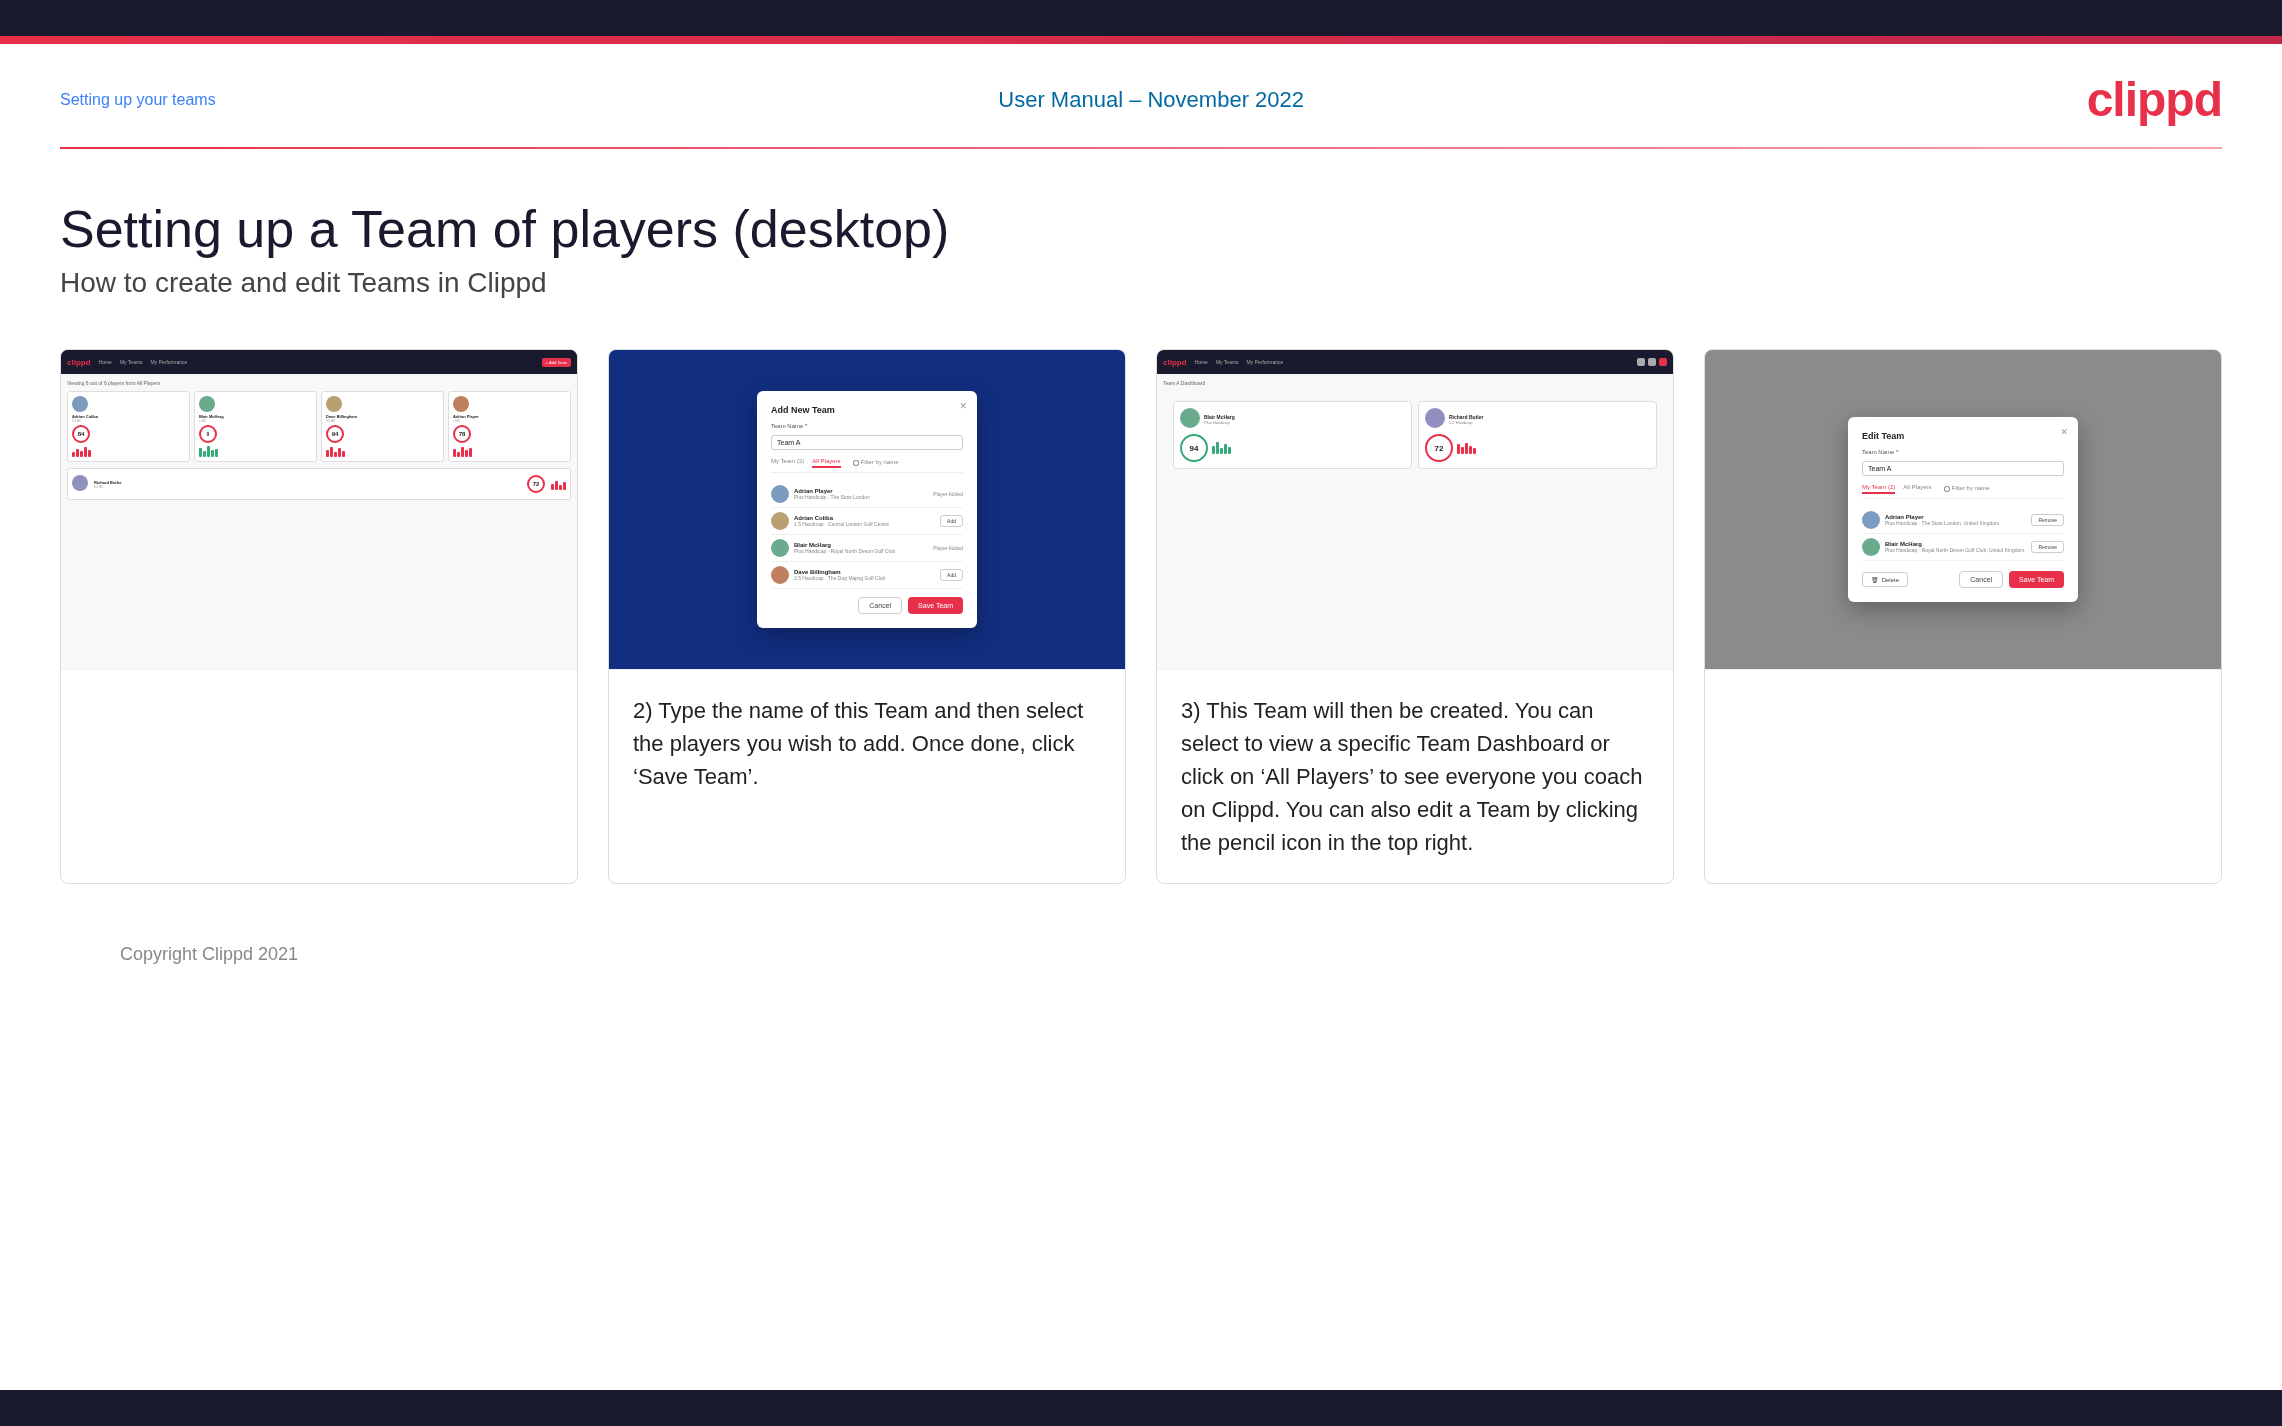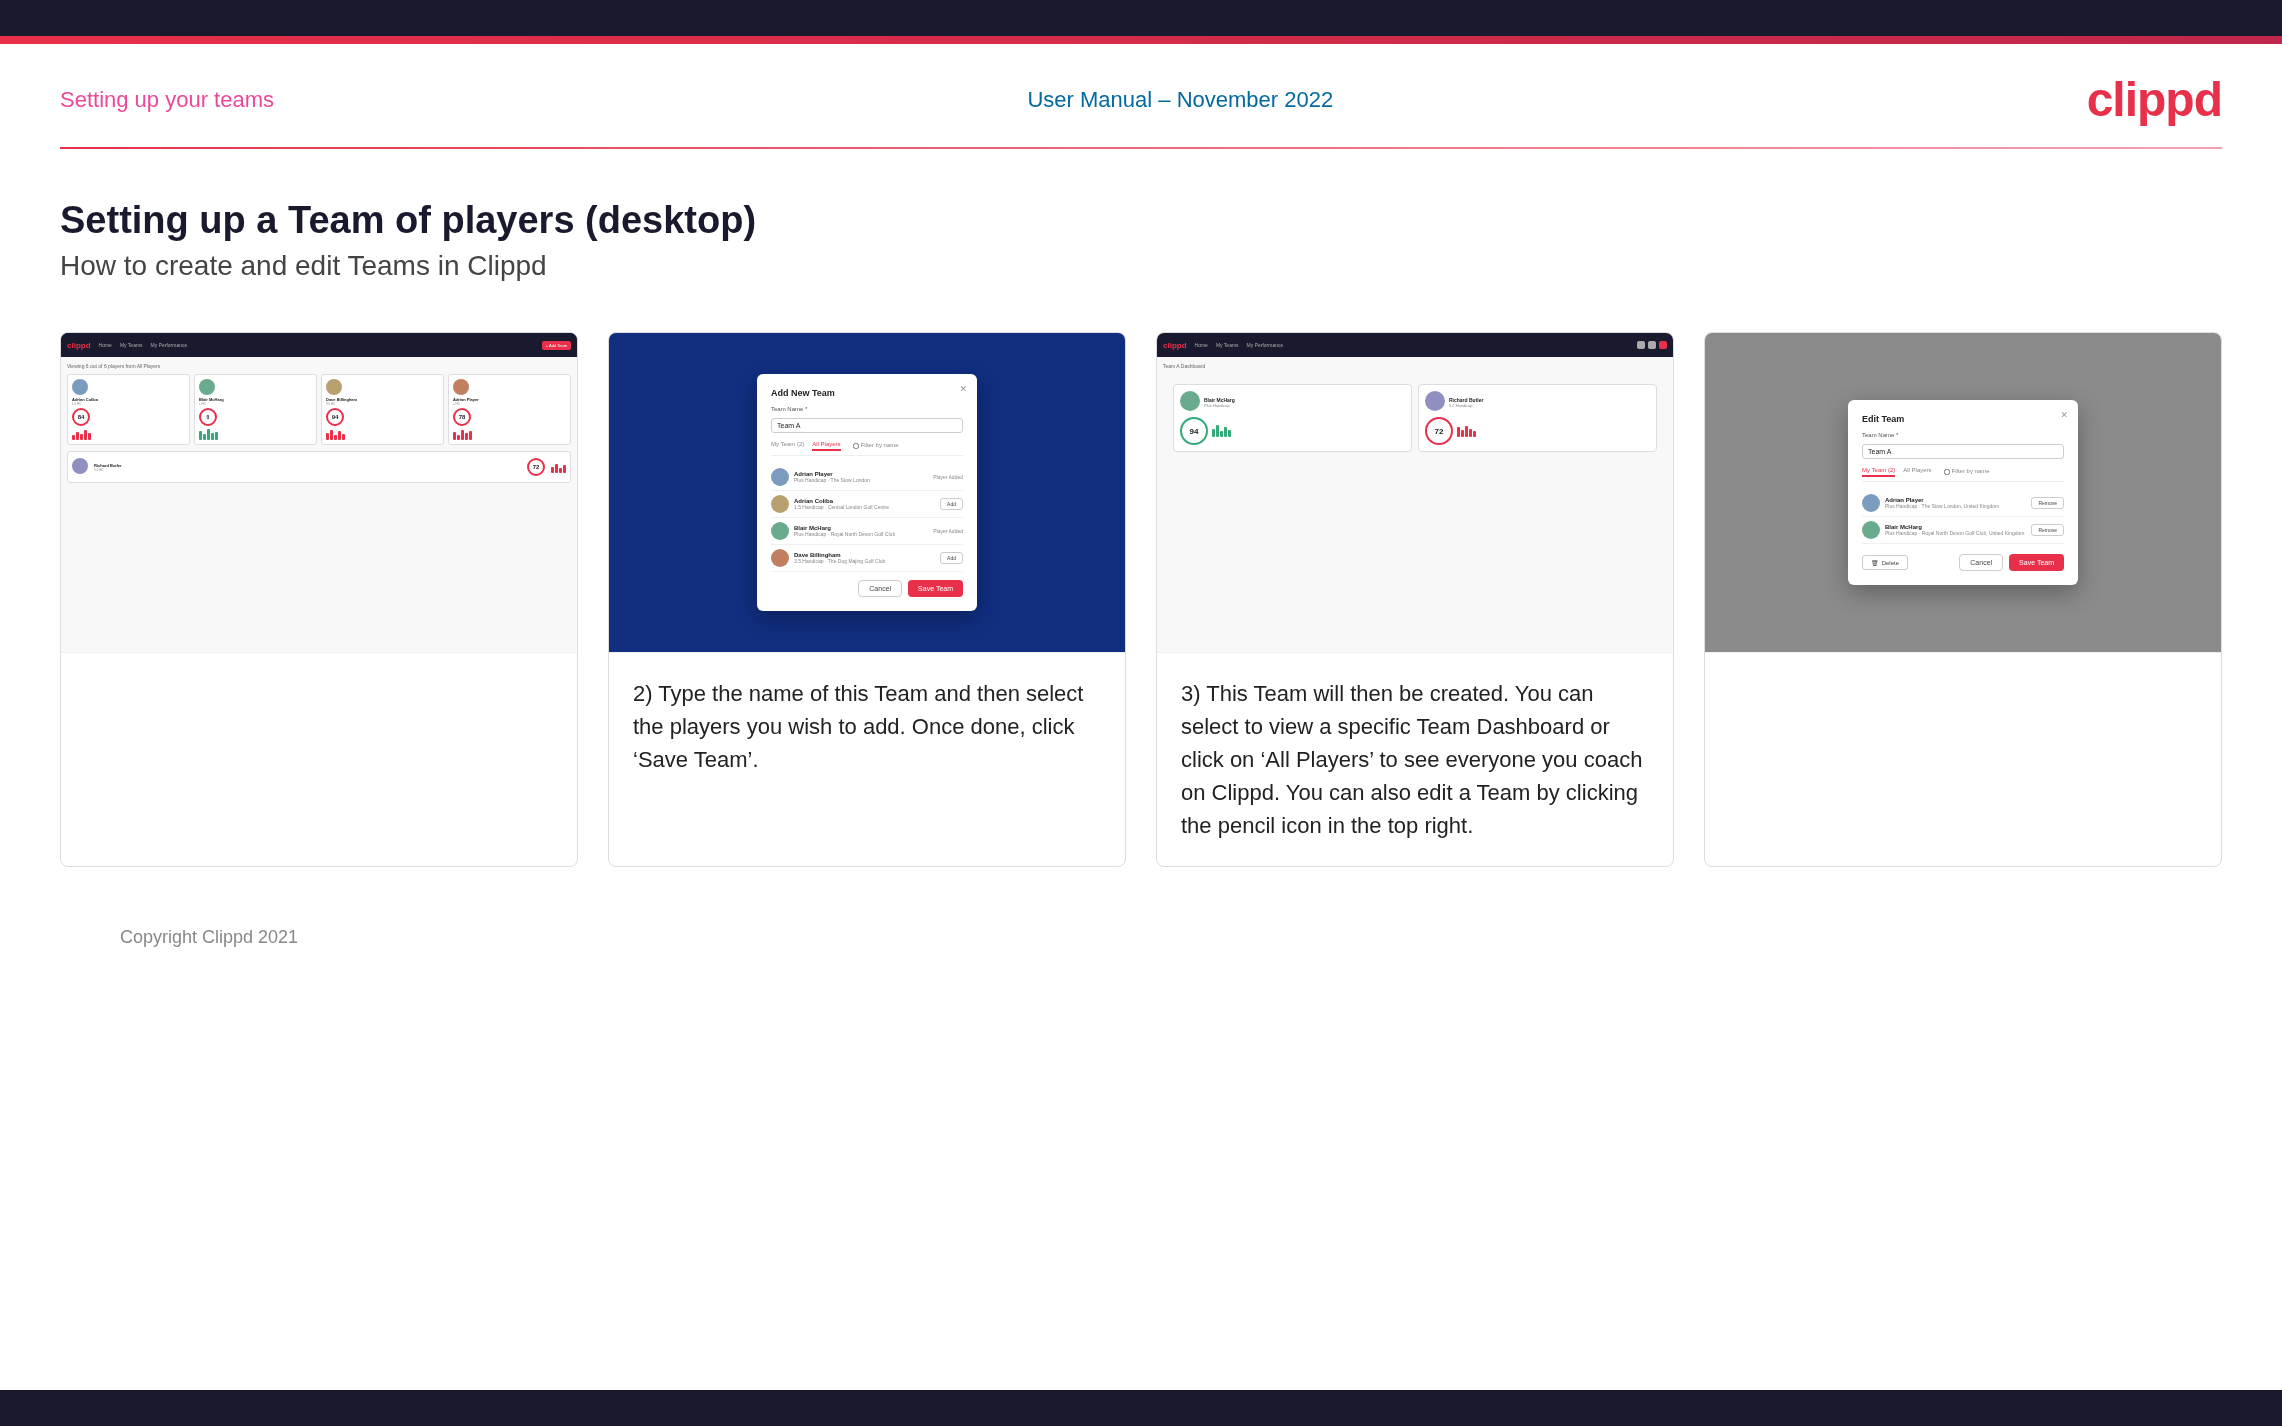--- a/index.html
+++ b/index.html
@@ -24,22 +24,22 @@
     }
 
     
     .header {
       display: flex;
       align-items: center;
       justify-content: space-between;
       padding: 28px 60px 20px 60px;
     }
     .header-left {
-      font-size: 22px;
-      color: #ec4899;
+      font-size: 16px;
+      color: #3b82f6;
     }
     .header-center {
       font-size: 22px;
       color: #0369a1;
     }
     .logo {
       font-size: 48px;
       font-weight: 700;
       color: #e8304a;
       letter-spacing: -1px;
@@ -50,22 +50,22 @@
       height: 2px;
       background: linear-gradient(to right, #e8304a, #f5a0b0);
       margin: 0 60px;
     }
 
     
     .main {
       padding: 50px 60px 40px 60px;
     }
     .page-title {
-      font-size: 38px;
-      font-weight: 700;
+      font-size: 52px;
+      font-weight: 400;
       color: #1a1a2e;
       margin-bottom: 8px;
     }
     .page-subtitle {
       font-size: 28px;
       color: #444;
       margin-bottom: 50px;
     }
 
     

